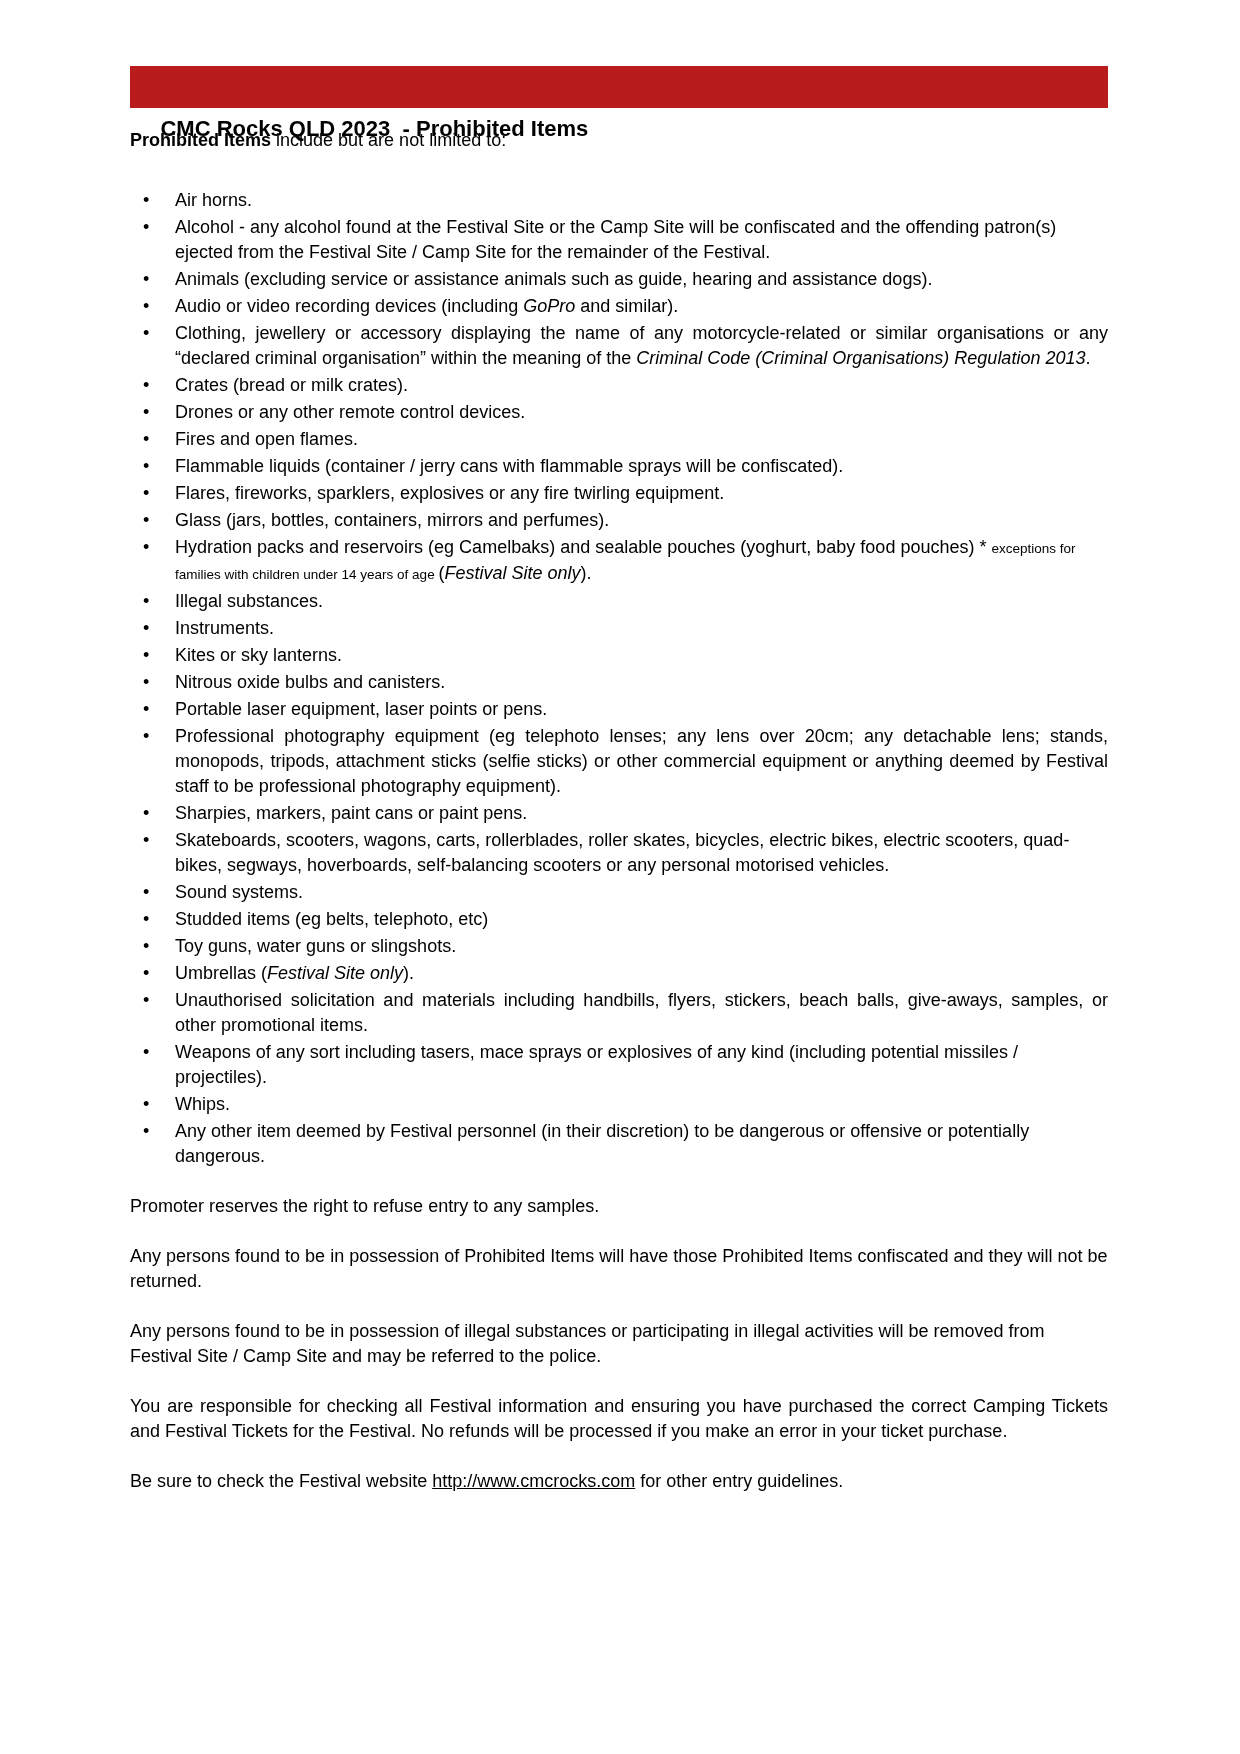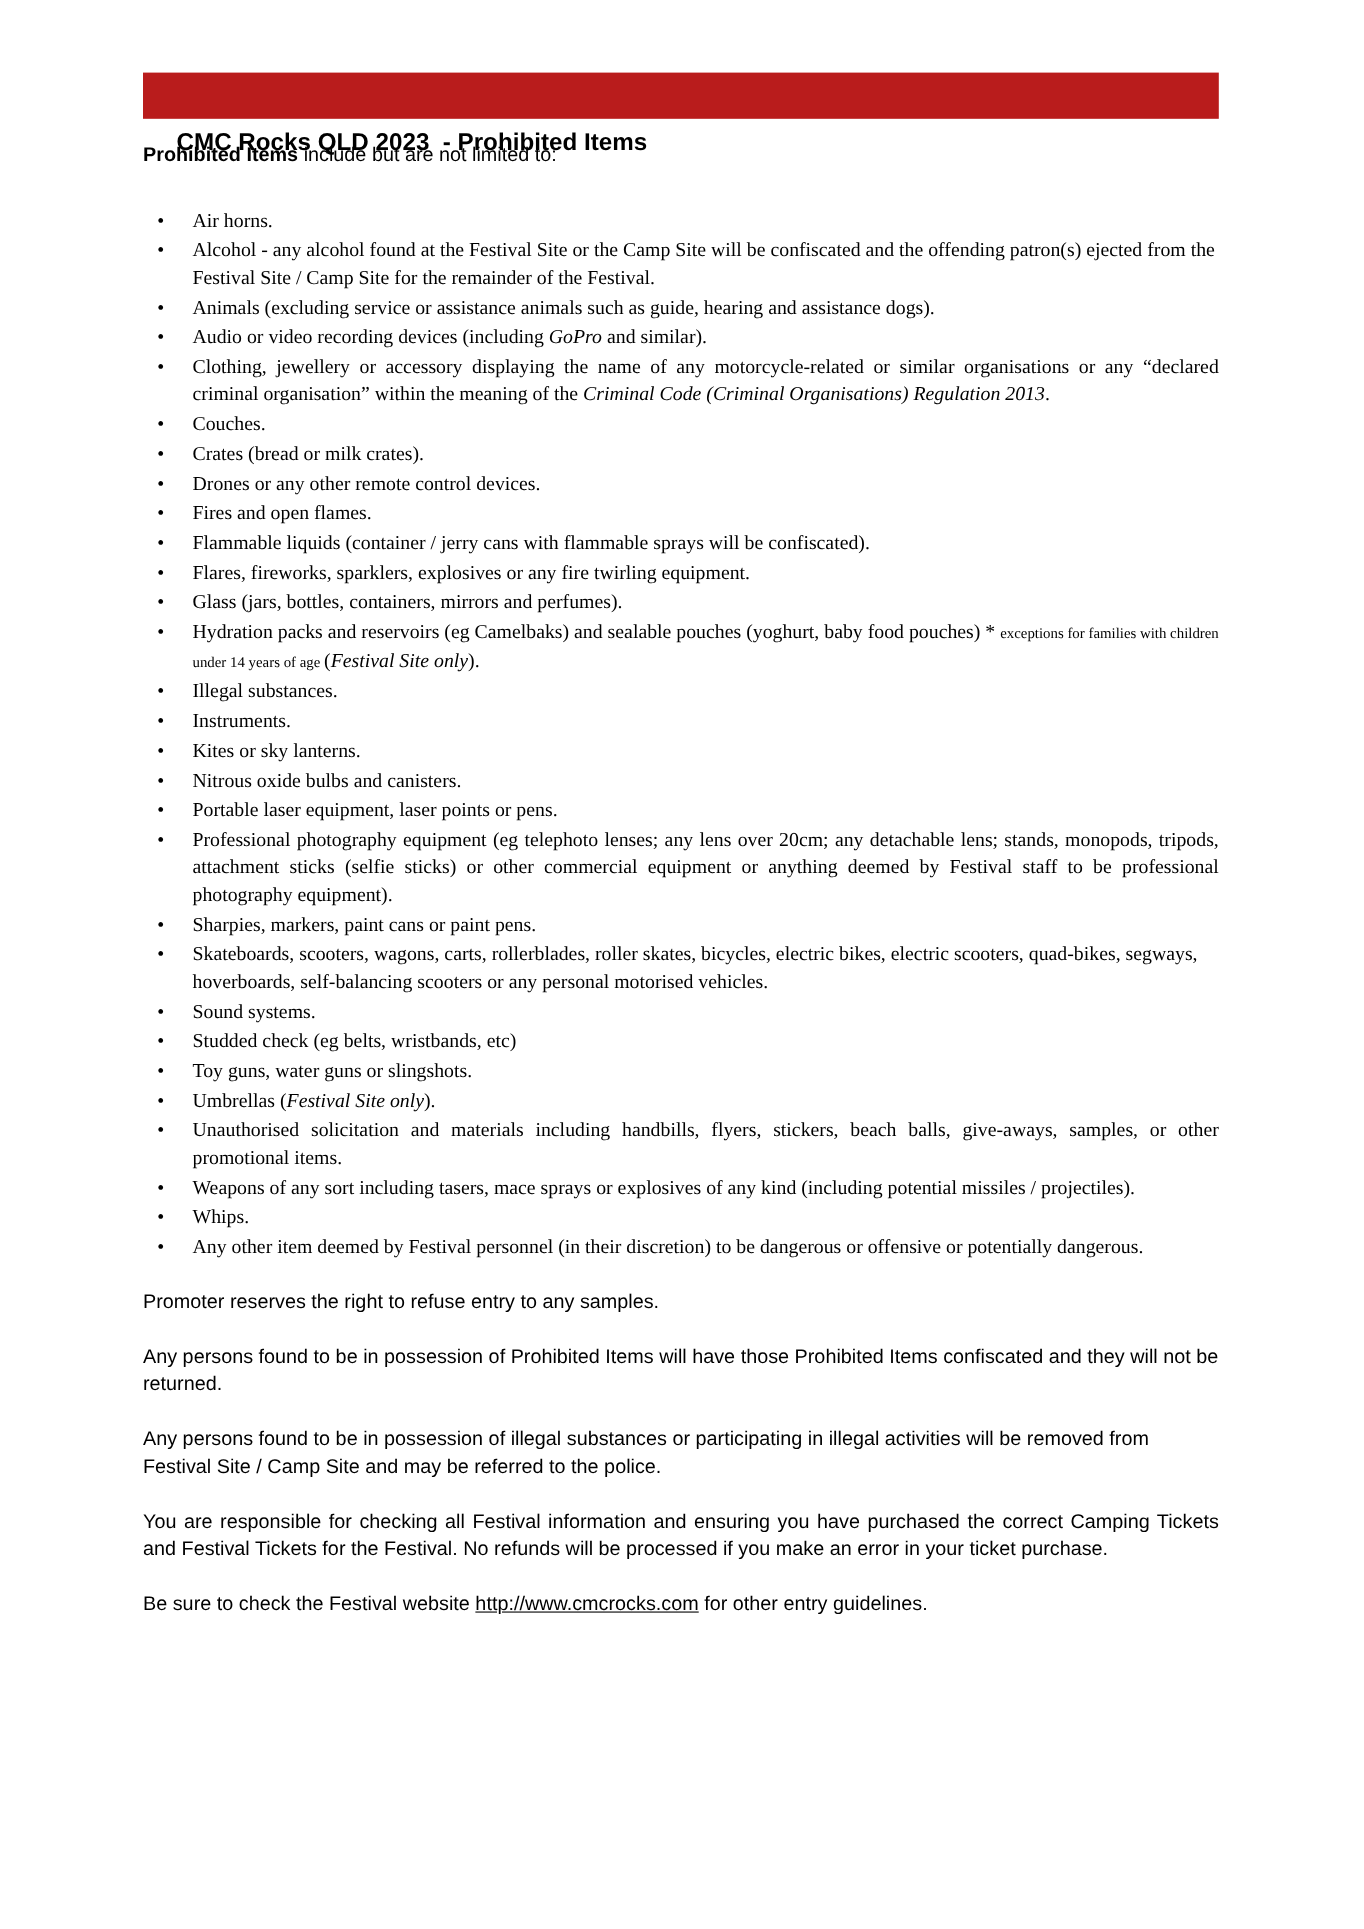--- a/index.html
+++ b/index.html
@@ -32,21 +32,20 @@
   .intro {
     margin: 20px 0 0 0;
     font-size: 18px;
     line-height: 25px;
   }
   .b { font-weight: bold; }
   ul.items {
     list-style: none;
     margin: 35px 0 0 0;
     padding: 0;
-    font-family: Liberation Serif, serif;
   }
   ul.items li {
     position: relative;
     padding-left: 45px;
     margin: 0 0 2px 0;
     font-size: 18px;
     line-height: 25px;
   }
   ul.items li::before {
     content: "\2022";
@@ -78,38 +77,37 @@
   </div>
 
   <p class="intro"><span class="b">Prohibited Items</span><span> include but are not limited to:</span></p>
 
   <ul class="items">
       <li><span>Air horns.</span></li>
       <li><span>Alcohol - any alcohol found at the Festival Site or the Camp Site will be confiscated and the offending patron(s) ejected from the Festival Site / Camp Site for the remainder of the Festival.</span></li>
       <li><span>Animals (excluding service or assistance animals such as guide, hearing and assistance dogs).</span></li>
       <li><span>Audio or video recording devices (including </span><span class="italic">GoPro</span><span> and similar).</span></li>
       <li class="justify"><span>Clothing, jewellery or accessory displaying the name of any motorcycle-related or similar organisations or any “declared criminal organisation” within the meaning of the </span><span class="italic">Criminal Code (Criminal Organisations) Regulation 2013</span><span>.</span></li>
-      <li><span>Couches.</span></li>
       <li><span>Crates (bread or milk crates).</span></li>
       <li><span>Drones or any other remote control devices.</span></li>
       <li><span>Fires and open flames.</span></li>
       <li><span>Flammable liquids (container / jerry cans with flammable sprays will be confiscated).</span></li>
       <li><span>Flares, fireworks, sparklers, explosives or any fire twirling equipment.</span></li>
       <li><span>Glass (jars, bottles, containers, mirrors and perfumes).</span></li>
       <li><span>Hydration packs and reservoirs (eg Camelbaks) and sealable pouches (yoghurt, baby food pouches) * </span><span class="small">exceptions for families with children under 14 years of age </span><span>(</span><span class="italic">Festival Site only</span><span>).</span></li>
       <li><span>Illegal substances.</span></li>
       <li><span>Instruments.</span></li>
       <li><span>Kites or sky lanterns.</span></li>
       <li><span>Nitrous oxide bulbs and canisters.</span></li>
       <li><span>Portable laser equipment, laser points or pens.</span></li>
       <li class="justify"><span>Professional photography equipment (eg telephoto lenses; any lens over 20cm; any detachable lens; stands, monopods, tripods, attachment sticks (selfie sticks) or other commercial equipment or anything deemed by Festival staff to be professional photography equipment).</span></li>
       <li><span>Sharpies, markers, paint cans or paint pens.</span></li>
       <li><span>Skateboards, scooters, wagons, carts, rollerblades, roller skates, bicycles, electric bikes, electric scooters, quad-bikes, segways, hoverboards, self-balancing scooters or any personal motorised vehicles.</span></li>
       <li><span>Sound systems.</span></li>
-      <li><span>Studded check (eg belts, wristbands, etc)</span></li>
+      <li><span>Studded items (eg belts, telephoto, etc)</span></li>
       <li><span>Toy guns, water guns or slingshots.</span></li>
       <li><span>Umbrellas (</span><span class="italic">Festival Site only</span><span>).</span></li>
       <li class="justify"><span>Unauthorised solicitation and materials including handbills, flyers, stickers, beach balls, give-aways, samples, or other promotional items.</span></li>
       <li><span>Weapons of any sort including tasers, mace sprays or explosives of any kind (including potential missiles / projectiles).</span></li>
       <li><span>Whips.</span></li>
       <li><span>Any other item deemed by Festival personnel (in their discretion) to be dangerous or offensive or potentially dangerous.</span></li>
     </ul>
 
   <div class="closing">
       <p><span>Promoter reserves the right to refuse entry to any samples.</span></p>

